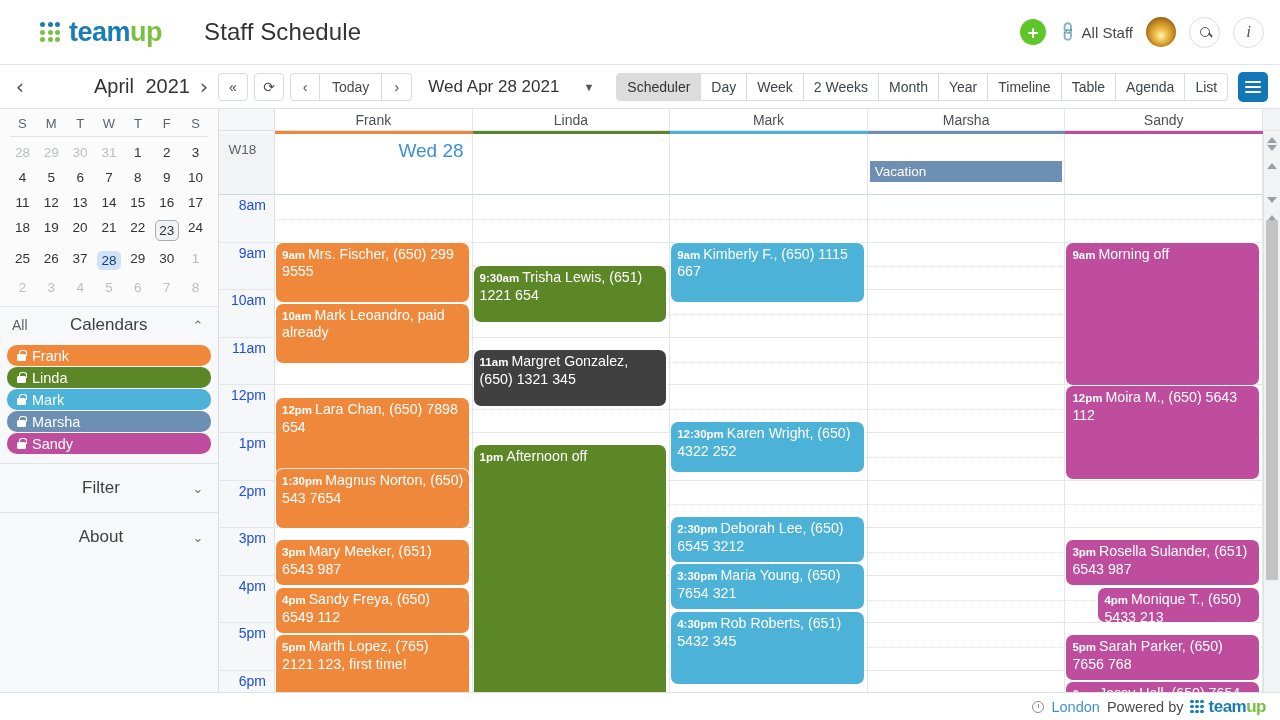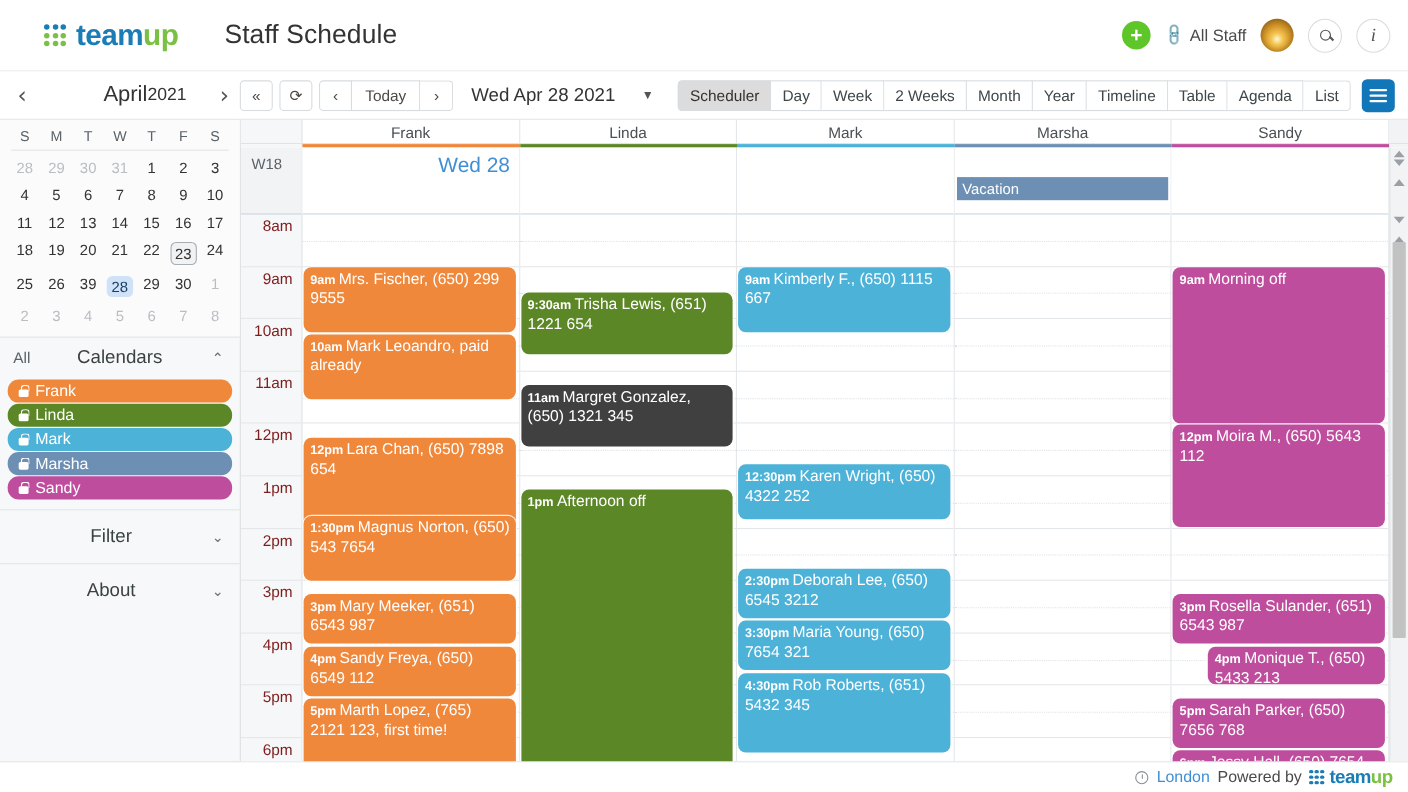--- a/index.html
+++ b/index.html
@@ -75,21 +75,21 @@
     border-bottom: 1px solid #dfe3e6;
     padding: 0 10px 0 6px;
     gap: 0;
   }
   .month-nav { display: flex; align-items: center; width: 212px; }
   .chev {
     width: 28px; height: 28px; display: flex; align-items: center; justify-content: center;
     color: #555; font-size: 21px; cursor: pointer; font-family: "DejaVu Sans", sans-serif;
   }
   .month-name { flex: 1; text-align: right; font-size: 20px; color: #333; }
-  .year-name { width: 56px; text-align: left; font-size: 16px; color: #333; }
+  .year-name { width: 56px; text-align: right; font-size: 20px; color: #333; }
 
   .btn-group { display: flex; align-items: center; }
   .tb-btn {
     height: 28px; min-width: 30px;
     border: 1px solid #d8dcdf; background: #fff;
     display: flex; align-items: center; justify-content: center;
     font-size: 14px; color: #4a4a4a; cursor: pointer;
     padding: 0 7px;
   }
   .tb-btn.round { border-radius: 4px; margin-right: 6px; min-width: 30px; }
@@ -209,21 +209,21 @@
     border-right: 1px solid #dfe3e6;
   }
   .gutter .allday-cell {
     height: 61px; text-align: center; padding: 8px 8px 0 0;
     font-size: 13.5px; color: #5a6267;
     border-bottom: 1px solid #c9d6e4;
     background: #f1f3f5;
   }
   .gutter .hour-cell {
     height: 47.6px; text-align: right; padding: 2px 8px 0 0;
-    font-size: 14px; color: #7f1d1d;
+    font-size: 14px; color: #1d4ed8;
     border-bottom: 1px solid #e4e7ea;
   }
 
   .cols { flex: 1; display: flex; min-width: 0; position: relative; }
   .day-col { flex: 1; position: relative; border-right: 1px solid #e4e7ea; min-width: 0; }
 
   .allday-band {
     height: 61px; border-bottom: 1px solid #c9d6e4; position: relative;
     background: #fff;
   }
@@ -418,21 +418,21 @@
               <div class="mini-day"><span>19</span></div>
               <div class="mini-day"><span>20</span></div>
               <div class="mini-day"><span>21</span></div>
               <div class="mini-day"><span>22</span></div>
               <div class="mini-day today"><span>23</span></div>
               <div class="mini-day"><span>24</span></div>
             </div>
             <div class="mini-row">
               <div class="mini-day"><span>25</span></div>
               <div class="mini-day"><span>26</span></div>
-              <div class="mini-day"><span>39</span></div>
+              <div class="mini-day"><span>37</span></div>
               <div class="mini-day sel"><span>28</span></div>
               <div class="mini-day"><span>29</span></div>
               <div class="mini-day"><span>30</span></div>
               <div class="mini-day mut"><span>1</span></div>
             </div>
             <div class="mini-row">
               <div class="mini-day mut"><span>2</span></div>
               <div class="mini-day mut"><span>3</span></div>
               <div class="mini-day mut"><span>4</span></div>
               <div class="mini-day mut"><span>5</span></div>

